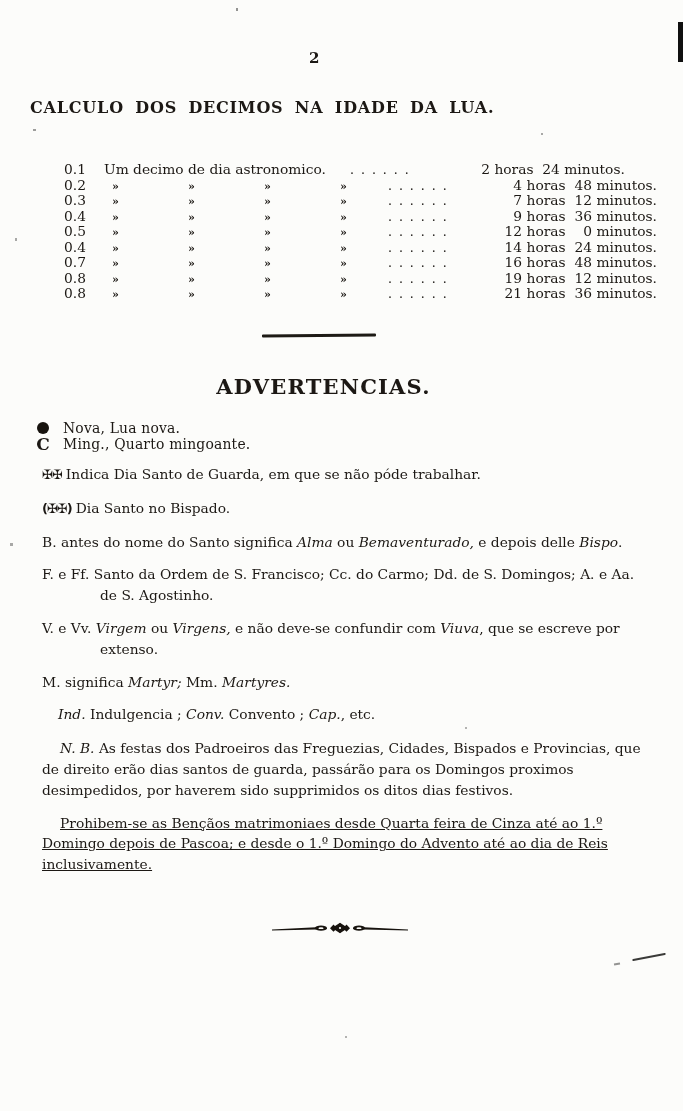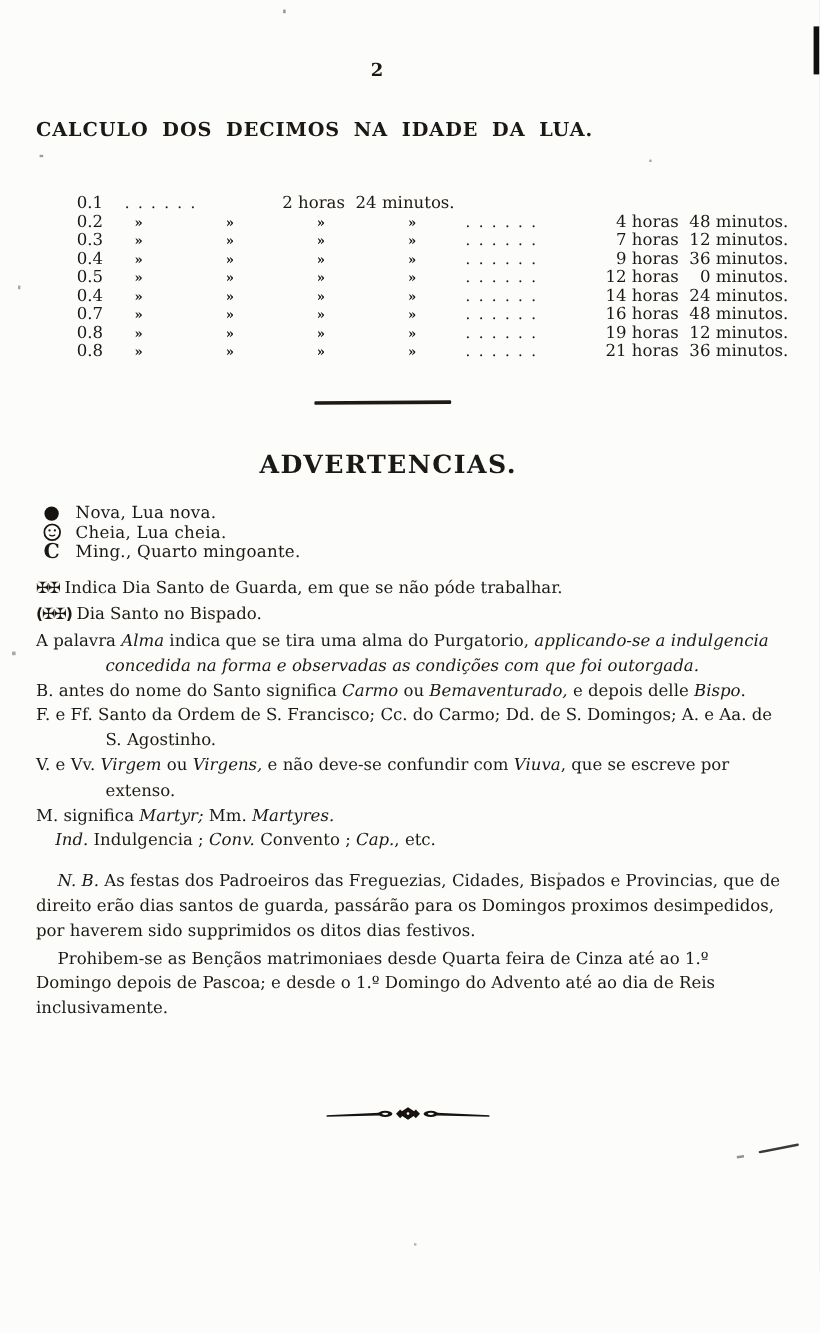--- a/index.html
+++ b/index.html
@@ -35,28 +35,28 @@
     font-size:21px;font-weight:bold;letter-spacing:1.2px;}
   
   .moons{margin:21px 0 0 2px;padding:0;list-style:none;}
   .moonrow{display:flex;align-items:center;height:16.3px;font-size:13.9px;font-weight:500;}
   .micn{width:22px;display:flex;justify-content:center;align-items:center;margin-right:9px;}
   .newmoon{width:12px;height:12px;background:#17130e;border-radius:50%;display:inline-block;}
   .waningC{font-size:17px;font-weight:bold;line-height:12px;}
   .mlabel{letter-spacing:.2px;}
   
   .notes{margin-top:12px;font-size:13.8px;line-height:20.8px;}
-  .note{margin:0;}
+  .note{margin:12px;}
   .hang{padding-left:58px;text-indent:-58px;}
   .ind16{padding-left:16px;}
   .cross{font-family:"DejaVu Sans",sans-serif;font-weight:bold;font-size:13px;
     letter-spacing:-1px;padding-right:4px;}
   .notes em{font-family:"DejaVu Serif",serif;}
   .para{margin-top:13px;text-indent:18px;}
-  .para2{margin-top:2px;text-indent:18px;}
+  .para2{margin-top:2px;text-indent:18px;text-decoration:underline;}
   
   .ornament{position:absolute;left:272px;top:920px;}
   
   .speck{position:absolute;background:#2a2a28;}
   .sliver{right:0;top:22px;width:5px;height:40px;background:#101010;}
   .scratch{left:632px;top:956px;width:34px;height:2px;background:#3a3a38;
     transform:rotate(-11deg);border-radius:1px;}
   .dot1{left:236px;top:8px;width:2px;height:3px;opacity:.5;}
   .dot2{left:33px;top:129px;width:3px;height:2px;opacity:.45;}
   .dot3{left:541px;top:133px;width:2px;height:2px;opacity:.4;}
@@ -85,20 +85,21 @@
   <div class="content">
 
     <div class="pageno">2</div>
 
     <h1 class="title">CALCULO DOS DECIMOS NA IDADE DA LUA.</h1>
 
     <div class="dtable">
       <div id="decimos-rows">
           <div class="trow">
             <span class="tdec">0.1</span>
+            <div class="tphrase">Um decimo de dia astronomico.</div>
             <span class="tdots">. . . . . .</span>
             <div class="ttime">
               <span class="thh">2</span>
               <span class="tword"> horas </span>
               <span class="tmm">24</span>
               <span class="tword"> minutos.</span>
             </div>
           </div>
           <div class="trow">
             <span class="tdec">0.2</span>
@@ -237,42 +238,30 @@
 
     <ul class="moons">
       <li class="moonrow">
         <span class="micn">
             <span class="newmoon"></span>
           </span>
         <span class="mlabel">Nova, Lua nova.</span>
       </li>
       <li class="moonrow">
         <span class="micn">
-          <svg width="15" height="15" viewBox="0 0 16 16">
-            <circle cx="8" cy="8" r="7" fill="none" stroke="#17130e" stroke-width="1.6"></circle>
-            <circle cx="5.6" cy="6.4" r="1" fill="#17130e"></circle>
-            <circle cx="10.4" cy="6.4" r="1" fill="#17130e"></circle>
-            <path d="M5.4,10.2 Q8,12.4 10.6,10.2" fill="none" stroke="#17130e" stroke-width="1.1"></path>
-          </svg>
-        </span>
-        <span class="mlabel">Cheia, Lua cheia.</span>
-      </li>
-      <li class="moonrow">
-        <span class="micn">
             <span class="waningC">C</span>
           </span>
         <span class="mlabel">Ming., Quarto mingoante.</span>
       </li>
     </ul>
 
     <div class="notes">
       <p class="note"><span class="cross">✠✠</span><span><span>Indica Dia Santo de Guarda, em que se não póde trabalhar.</span></span></p>
       <p class="note"><span class="cross">(✠✠)</span><span><span>Dia Santo no Bispado.</span></span></p>
-      <p class="note hang"><span>A palavra </span><em>Alma</em><span> indica que se tira uma alma do Purgatorio, </span><em>applicando-se a indulgencia concedida na forma e observadas as condições com que foi outorgada.</em></p>
-      <p class="note"><span>B. antes do nome do Santo significa </span><em>Carmo</em><span> ou </span><em>Bemaventurado,</em><span> e depois delle </span><em>Bispo</em><span>.</span></p>
+      <p class="note"><span>B. antes do nome do Santo significa </span><em>Alma</em><span> ou </span><em>Bemaventurado,</em><span> e depois delle </span><em>Bispo</em><span>.</span></p>
       <p class="note hang"><span>F. e Ff. Santo da Ordem de S. Francisco; Cc. do Carmo; Dd. de S. Domingos; A. e Aa. de S. Agostinho.</span></p>
       <p class="note hang"><span>V. e Vv. </span><em>Virgem</em><span> ou </span><em>Virgens,</em><span> e não deve-se confundir com </span><em>Viuva</em><span>, que se escreve por extenso.</span></p>
       <p class="note"><span>M. significa </span><em>Martyr;</em><span> Mm. </span><em>Martyres.</em></p>
       <p class="note ind16"><em>Ind.</em><span> Indulgencia ; </span><em>Conv.</em><span> Convento ; </span><em>Cap.</em><span>, etc.</span></p>
       <p class="note para"><em>N. B.</em><span> As festas dos Padroeiros das Freguezias, Cidades, Bispados e Provincias, que de direito erão dias santos de guarda, passárão para os Domingos proximos desimpedidos, por haverem sido supprimidos os ditos dias festivos.</span></p>
       <p class="note para2"><span>Prohibem-se as Bençãos matrimoniaes desde Quarta feira de Cinza até ao 1.º Domingo depois de Pascoa; e desde o 1.º Domingo do Advento até ao dia de Reis inclusivamente.</span></p>
     </div>
 
   </div>
 

